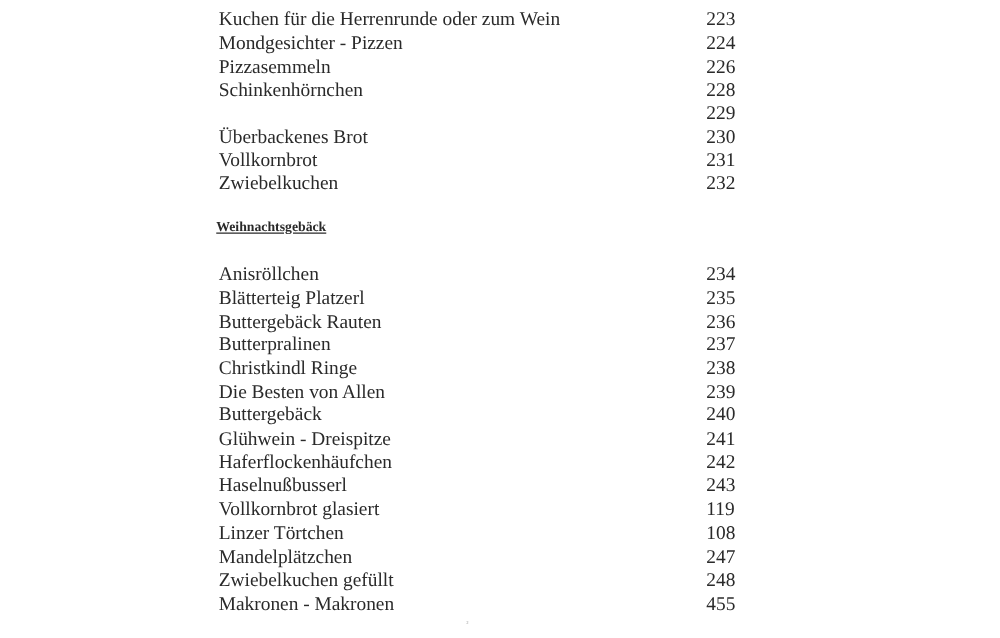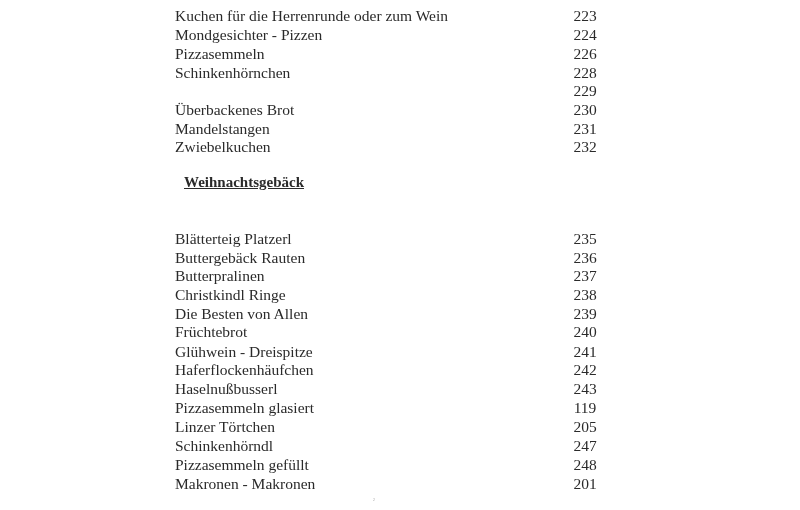--- a/index.html
+++ b/index.html
@@ -1,22 +1,22 @@
 <!DOCTYPE html>
 <html><head>
 <meta charset="utf-8">
 <style>
   html, body { margin:0; padding:0; background:#ffffff; }
   body { width:800px; height:510px; position:relative; overflow:hidden;
          font-family:"Liberation Serif", "DejaVu Serif", serif; color:#2a2a2a; }
   .page { position:absolute; left:0; top:0; width:800px; height:366px; }
   .row { position:absolute; left:175px; width:430px; height:19px; font-size:15.5px; line-height:19px; }
   .row .title { position:absolute; left:0; top:0; white-space:nowrap; }
-  .row .num { position:absolute; right:0; top:0; width:40px; text-align:center; }
-  .heading { position:absolute; left:184px; top:173px; font-size:15px; font-weight:bold;
+  .row .num { position:absolute; right:0; top:0; width:40px; text-align:left; }
+  .heading { position:absolute; left:173px; top:173px; font-size:11px; font-weight:bold;
              text-decoration:underline; line-height:19px; white-space:nowrap; }
   .speck { position:absolute; left:373px; top:497px; font-size:6px; color:#aaa; }
 </style>
 </head>
 <body>
 
 <div class="page">
 
   <div class="row" style="top:6px">
       <span class="title">Kuchen für die Herrenrunde oder zum Wein</span>
@@ -35,30 +35,34 @@
       <span class="num">228</span>
     </div>
   <div class="row" style="top:81px">
       <span class="num">229</span>
     </div>
   <div class="row" style="top:100px">
       <span class="title">Überbackenes Brot</span>
       <span class="num">230</span>
     </div>
   <div class="row" style="top:119px">
-      <span class="title">Mandelstangen</span>
+      <span class="title">Vollkornbrot</span>
       <span class="num">231</span>
     </div>
   <div class="row" style="top:137px">
       <span class="title">Zwiebelkuchen</span>
       <span class="num">232</span>
     </div>
 
   <div class="heading">Weihnachtsgebäck</div>
 
+  <div class="row" style="top:210px">
+      <span class="title">Anisröllchen</span>
+      <span class="num">234</span>
+    </div>
   <div class="row" style="top:229px">
       <span class="title">Blätterteig Platzerl</span>
       <span class="num">235</span>
     </div>
   <div class="row" style="top:248px">
       <span class="title">Buttergebäck Rauten</span>
       <span class="num">236</span>
     </div>
   <div class="row" style="top:266px">
       <span class="title">Butterpralinen</span>
@@ -66,50 +70,50 @@
     </div>
   <div class="row" style="top:285px">
       <span class="title">Christkindl Ringe</span>
       <span class="num">238</span>
     </div>
   <div class="row" style="top:304px">
       <span class="title">Die Besten von Allen</span>
       <span class="num">239</span>
     </div>
   <div class="row" style="top:322px">
-      <span class="title">Früchtebrot</span>
+      <span class="title">Buttergebäck</span>
       <span class="num">240</span>
     </div>
   <div class="row" style="top:342px">
       <span class="title">Glühwein - Dreispitze</span>
       <span class="num">241</span>
     </div>
   <div class="row" style="top:360px">
       <span class="title">Haferflockenhäufchen</span>
       <span class="num">242</span>
     </div>
   <div class="row" style="top:379px">
       <span class="title">Haselnußbusserl</span>
       <span class="num">243</span>
     </div>
   <div class="row" style="top:398px">
-      <span class="title">Pizzasemmeln glasiert</span>
+      <span class="title">Vollkornbrot glasiert</span>
       <span class="num">119</span>
     </div>
   <div class="row" style="top:417px">
       <span class="title">Linzer Törtchen</span>
-      <span class="num">205</span>
+      <span class="num">108</span>
     </div>
   <div class="row" style="top:436px">
-      <span class="title">Schinkenhörndl</span>
+      <span class="title">Mandelplätzchen</span>
       <span class="num">247</span>
     </div>
   <div class="row" style="top:455px">
-      <span class="title">Pizzasemmeln gefüllt</span>
+      <span class="title">Zwiebelkuchen gefüllt</span>
       <span class="num">248</span>
     </div>
   <div class="row" style="top:474px">
       <span class="title">Makronen - Makronen</span>
-      <span class="num">201</span>
+      <span class="num">455</span>
     </div>
 
   <span class="speck">²</span>
 </div>
 
 </body></html>

